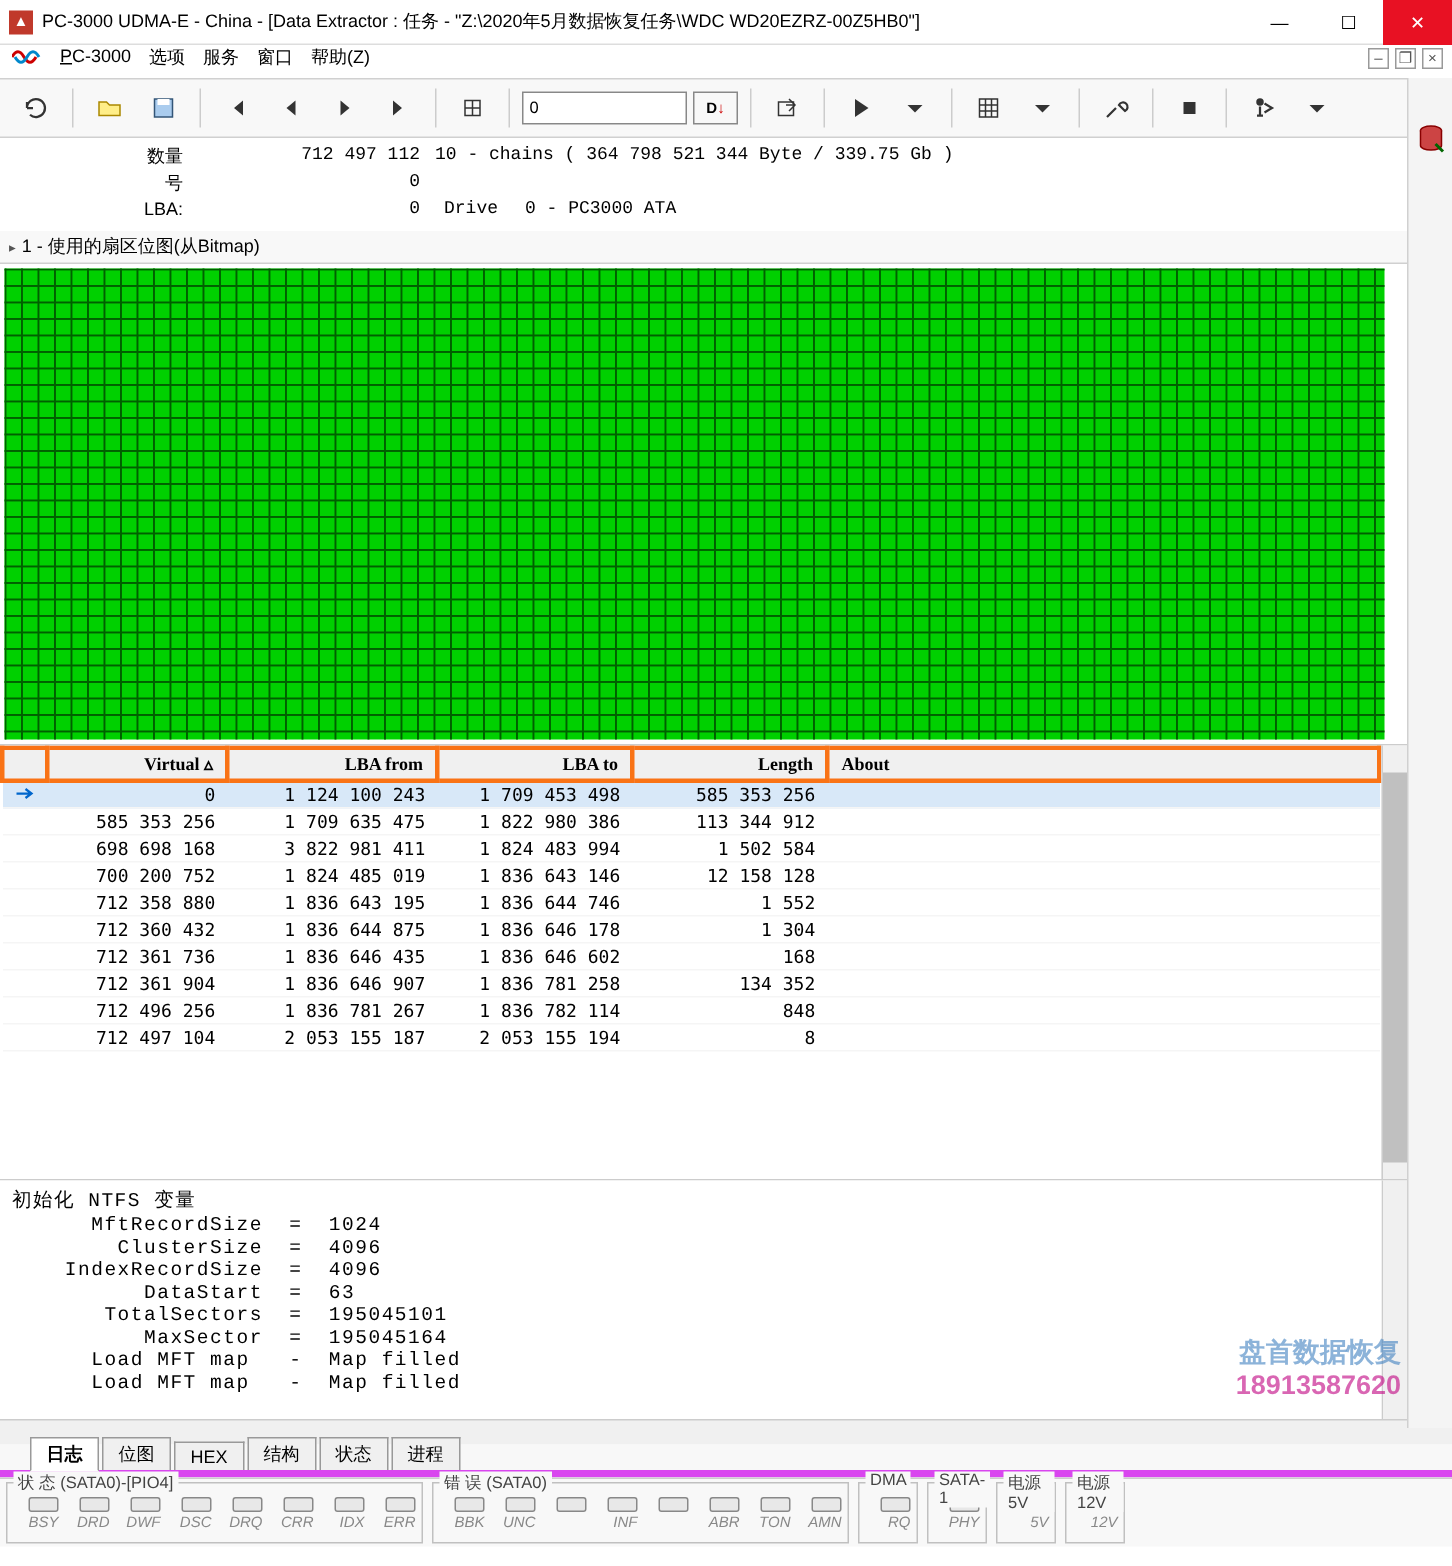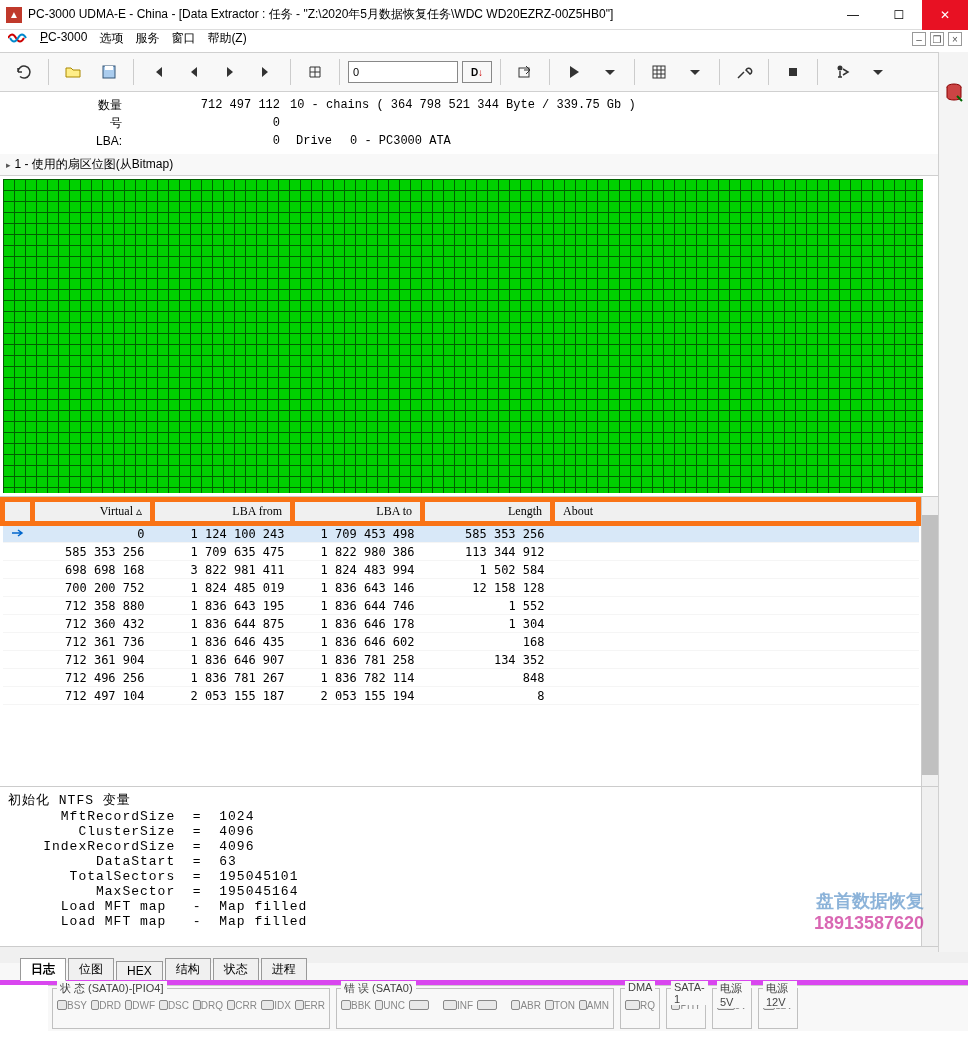--- a/index.html
+++ b/index.html
@@ -22,67 +22,67 @@
 .mdi-controls div { width: 14px; height: 14px; border: 1px solid #999; display: flex; align-items: center; justify-content: center; }
 
 .toolbar { height: 40px; border-top: 1px solid #d0d0d0; border-bottom: 1px solid #d0d0d0; display: flex; align-items: center; padding: 0 8px; gap: 4px; background: #f8f8f8; }
 .toolbar .btn { width: 32px; height: 30px; border: 1px solid transparent; display: flex; align-items: center; justify-content: center; }
 .toolbar .sep { width: 1px; height: 26px; background: #ccc; margin: 0 4px; }
 .toolbar .input-box { width: 110px; height: 22px; border: 1px solid #888; font-size: 11px; padding: 0 4px; }
 .toolbar .d-indicator { width: 30px; height: 22px; border: 1px solid #888; display: flex; align-items: center; justify-content: center; font-size: 10px; font-weight: bold; }
 .toolbar svg { width: 18px; height: 18px; }
 
 .info-panel { padding: 4px 10px; font-size: 12px; }
-.info-row { display: flex; align-items: center; height: 18px; }
+.info-row { display: flex; align-items: flex-start; height: 18px; }
 .info-label { width: 120px; text-align: right; padding-right: 8px; }
 .info-val1 { width: 160px; text-align: right; padding-right: 10px; font-family: Liberation Mono, monospace; }
 .info-desc { flex: 1; font-family: Liberation Mono, monospace; }
 
 .section-header { font-size: 12px; padding: 2px 6px; border-bottom: 1px solid #d0d0d0; background: #f8f8f8; display: flex; align-items: center; }
 .section-header::before { content: "▸"; font-size: 9px; margin-right: 4px; color: #555; }
 
 .bitmap-area { height: 320px; background: #fff; padding: 3px; position: relative; overflow: hidden; }
 .bitmap-grid { width: 920px; height: 314px; background: #00d000; background-image: linear-gradient(#006000 1px, transparent 1px), linear-gradient(90deg, #006000 1px, transparent 1px); background-size: 11px 11px; position: relative; }
 .bitmap-scroll { position: absolute; right: 0; top: 0; width: 17px; height: 100%; background: #f0f0f0; border-left: 1px solid #ccc; }
 .bitmap-scroll .thumb { position: absolute; top: 0; left: 0; width: 100%; height: 20px; background: #c0c0c0; }
 
 .table-container { display: flex; height: 290px; border-top: 1px solid #ccc; }
 .table-wrap { flex: 1; overflow: hidden; position: relative; }
 .data-table { width: 100%; border-collapse: collapse; font-family: Consolas, monospace; font-size: 12px; }
-.data-table th { background: #f0f0f0; border: 5px solid #f97316; padding: 2px 8px; font-weight: normal; text-align: right; height: 20px; font-family: "Microsoft YaHei", Tahoma; }
+.data-table th { background: #f0f0f0; border: 3px solid #f97316; padding: 2px 8px; font-weight: bold; text-align: right; height: 20px; font-family: "Microsoft YaHei", Tahoma; }
 .data-table th.about { text-align: left; }
 .data-table td { padding: 1px 8px; text-align: right; border-bottom: 1px solid #f5f5f5; height: 18px; }
 .data-table tr.hl td { background: #d8e8f8; }
 .row-marker { width: 18px; text-align: center !important; }
 .row-marker svg { width: 14px; height: 10px; }
 .table-scroll { width: 17px; background: #f0f0f0; border-left: 1px solid #ccc; position: relative; }
 .table-scroll .thumb { position: absolute; top: 18px; width: 100%; height: 260px; background: #c0c0c0; }
 .side-icons { width: 30px; border-left: 1px solid #d0d0d0; display: flex; flex-direction: column; align-items: center; padding-top: 4px; gap: 8px; }
 .side-icons svg { width: 18px; height: 18px; }
 
 .log-container { display: flex; height: 160px; border-top: 1px solid #ccc; }
 .log-area { flex: 1; font-family: "Courier New", monospace; font-size: 13px; white-space: pre; padding: 4px 8px; overflow: hidden; position: relative; background: #fff; letter-spacing: 1px; }
 .log-scroll-v { width: 17px; background: #f0f0f0; border-left: 1px solid #ccc; }
 .log-side { width: 30px; border-left: 1px solid #d0d0d0; display: flex; flex-direction: column; align-items: center; padding-top: 4px; gap: 8px; }
 .log-side svg { width: 18px; height: 18px; }
 .log-scroll-h { height: 17px; background: #f0f0f0; border-top: 1px solid #ccc; }
 
-.watermark { position: absolute; right: 44px; bottom: 110px; text-align: right; pointer-events: none; }
+.watermark { position: absolute; right: 34px; bottom: 110px; text-align: right; pointer-events: none; }
 .watermark .l1 { font-size: 18px; color: rgba(64,128,192,0.6); font-weight: bold; }
 .watermark .l2 { font-size: 18px; color: rgba(192,0,128,0.6); font-weight: bold; }
 
 .tabs { height: 22px; display: flex; align-items: flex-end; padding-left: 20px; gap: 2px; border-bottom: 5px solid #d946ef; background: #f8f8f8; }
 .tab { padding: 2px 10px; border: 1px solid #999; border-bottom: none; background: #f0f0f0; font-size: 12px; }
 .tab.active { background: #fff; font-weight: bold; border-bottom: 1px solid #fff; margin-bottom: -1px; }
 
-.status-bar { display: flex; height: 46px; padding: 2px 4px; gap: 6px; border-top: 1px solid #ccc; background: #f8f8f8; margin-left: 48px; }
+.status-bar { display: flex; height: 46px; padding: 2px 4px; gap: 6px; border-top: 1px solid #ccc; background: #f8f8f8; }
 .status-group { border: 1px solid #c0c0c0; padding: 1px 4px 2px; position: relative; }
 .status-group .grp-label { position: absolute; top: -8px; left: 4px; background: #f8f8f8; padding: 0 3px; font-size: 11px; color: #444; }
 .status-leds { display: flex; gap: 4px; margin-top: 8px; }
-.led-item { display: flex; align-items: center; width: 30px; }
+.led-item { display: flex; flex-direction: column; align-items: flex-end; width: 30px; font-style: italic; }
 .led { width: 20px; height: 10px; border: 1px solid #888; background: #e8e8e8; border-radius: 2px; }
 .led-label { font-size: 10px; color: #888; margin-top: 2px; }
 
 .right-sidebar { position: absolute; right: 0; top: 52px; width: 30px; height: 900px; background: #f4f4f4; border-left: 1px solid #d0d0d0; padding-top: 30px; display: flex; flex-direction: column; align-items: center; }
 .right-sidebar .db-icon { width: 22px; height: 22px; }
 </style>
 </head>
 <body>
 
 <div class="titlebar">

